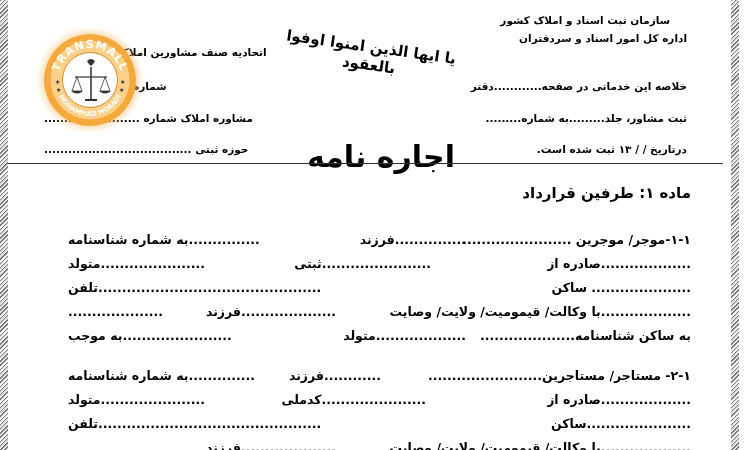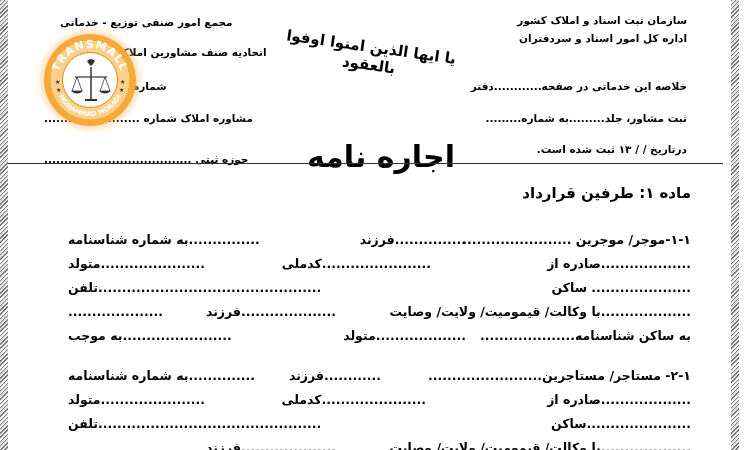--- a/index.html
+++ b/index.html
@@ -11,31 +11,31 @@
     background: repeating-linear-gradient(135deg, #7a7a7a 0 1px, #d8d8d8 1px 2px, #ffffff 2px 3px);
   }
   .border-left { left: 0; }
   .border-right { left: 731px; }
 
   .header { position: absolute; left: 8px; top: 0; width: 723px; height: 165px; }
   .hline { position: absolute; left: 8px; top: 163px; width: 715px; height: 1px; background: #333; }
 
   .hdr-line { position: absolute; font-size: 10.5px; font-weight: bold; white-space: nowrap; direction: rtl; }
 
-  .r1 { right: 44px; top: 14px; }
+  .r1 { right: 61px; top: 14px; }
   .r2 { right: 44px; top: 32px; }
   .r3 { right: 44px; top: 80px; }
   .r4 { right: 44px; top: 112px; }
   .r5 { right: 44px; top: 143px; }
 
   .l1 { left: 52px; top: 16px; }
   .l2 { left: 110px; top: 46px; }
   .l3 { left: 36px; top: 80px; }
   .l4 { left: 36px; top: 112px; }
-  .l5 { left: 36px; top: 153px; }
+  .l5 { left: 36px; top: 143px; }
 
   .verse {
     position: absolute; left: 262px; top: 38px; width: 200px;
     font-size: 15px; font-weight: bold; direction: rtl; text-align: center;
     transform: rotate(8deg); letter-spacing: 0.2px;
   }
   .doc-title {
     position: absolute; left: 288px; top: 118px; width: 170px;
     font-size: 30px; font-weight: bold; direction: rtl; text-align: center;
     letter-spacing: 4px;
@@ -64,21 +64,20 @@
 <div class="border-left"></div>
 <div class="border-right"></div>
 
 <div class="header">
   <div class="hdr-line r1">سازمان ثبت اسناد و املاک کشور</div>
   <div class="hdr-line r2">اداره کل امور اسناد و سردفتران</div>
   <div class="hdr-line r3">خلاصه این خدماتی در صفحه............دفتر</div>
   <div class="hdr-line r4">ثبت مشاور، جلد.........به شماره.........</div>
   <div class="hdr-line r5">درتاریخ    /    /    ۱۳ ثبت شده است.</div>
 
-  <div class="hdr-line l1">مجمع امور صنفی توزیع - خدماتی</div>
   <div class="hdr-line l2">اتحادیه صنف مشاورین املاک</div>
   <div class="hdr-line l3">شماره سریال ............</div>
   <div class="hdr-line l4">مشاوره املاک شماره ........................</div>
   <div class="hdr-line l5">حوزه ثبتی .....................................</div>
 
   <div class="verse">یا ایها الذین امنوا اوفوا بالعقود</div>
   <div class="doc-title">اجاره نامه</div>
 
   <div class="seal">
     <svg class="ring" width="92" height="92" viewBox="0 0 92 92">
@@ -117,21 +116,21 @@
 <div class="body">
   <div class="section-title">ماده ۱: طرفین قرارداد</div>
 
   <div class="row" style="top:68px">
     <span style="right:0">۱-۱-موجر/ موجرین .......................</span>
     <span style="right:225px">...............فرزند</span>
     <span style="left:0">...............به شماره شناسنامه</span>
   </div>
   <div class="row" style="top:92px">
     <span style="right:0">...................صادره از</span>
-    <span style="right:260px">.......................کدملی</span>
+    <span style="right:260px">.......................ثبتی</span>
     <span style="left:0">......................متولد</span>
   </div>
   <div class="row" style="top:116px">
     <span style="right:0">..................... ساکن</span>
     <span style="left:0">...............................................تلفن</span>
   </div>
   <div class="row" style="top:140px">
     <span style="right:0">...................با وکالت/ قیمومیت/ ولایت/ وصایت</span>
     <span style="right:355px">....................فرزند</span>
     <span style="left:0">....................</span>

